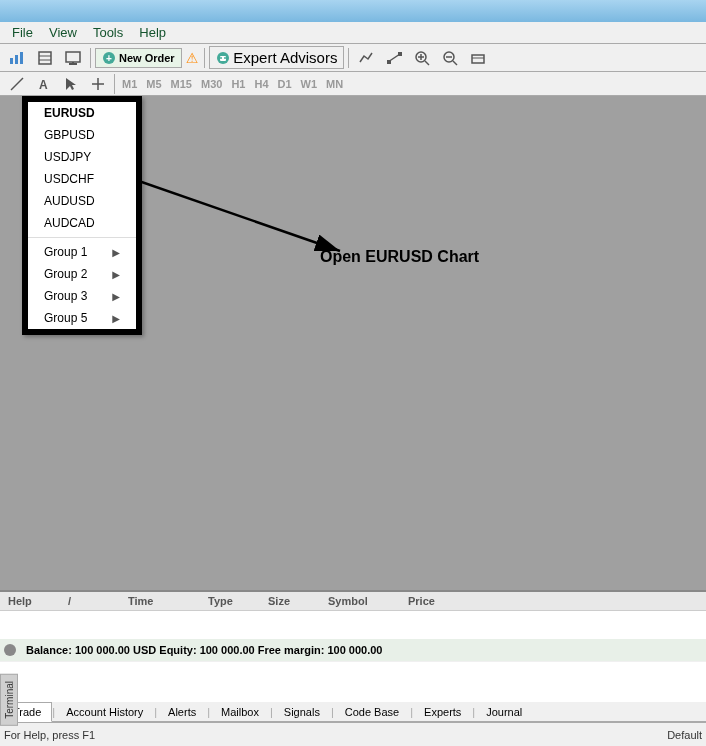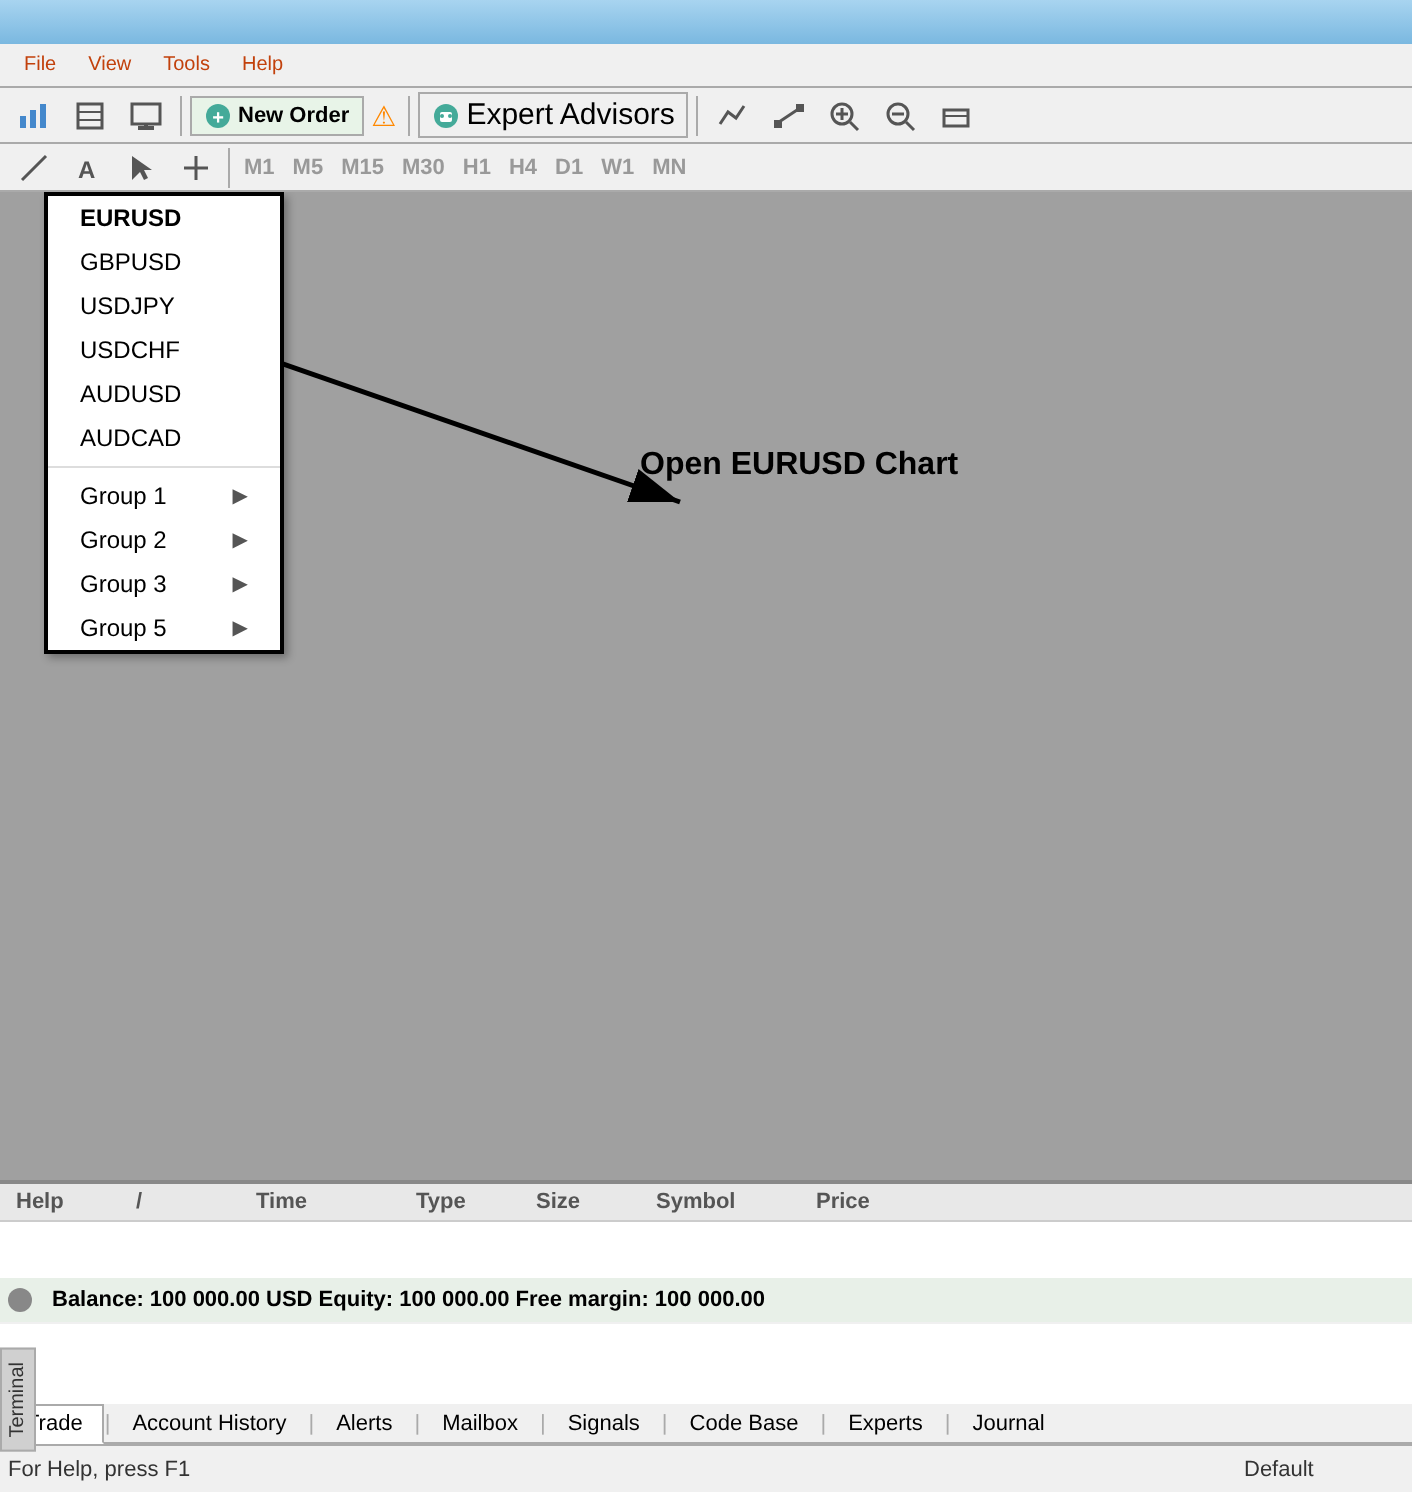--- a/index.html
+++ b/index.html
@@ -27,22 +27,22 @@
       height: 22px;
       background: #f0f0f0;
       display: flex;
       align-items: center;
       padding: 0 4px;
       border-bottom: 1px solid #aaa;
     }
     .menu-item {
       padding: 2px 8px;
       cursor: pointer;
-      font-size: 10px;
-      color: #c2410c;
+      font-size: 13px;
+      color: #14532d;
     }
 
     
     .toolbar {
       height: 28px;
       background: #f0f0f0;
       display: flex;
       align-items: center;
       padding: 0 4px;
       border-bottom: 1px solid #aaa;
@@ -103,21 +103,21 @@
       padding: 0 4px;
       font-weight: bold;
     }
 
     
     .dropdown-menu {
       position: absolute;
       top: 0;
       left: 22px;
       background: white;
-      border: 2px solid #000000;
+      border: 6px solid #000000;
       box-shadow: 2px 2px 4px rgba(0,0,0,0.3);
       z-index: 100;
       min-width: 120px;
     }
     .dropdown-item {
       padding: 4px 16px;
       cursor: pointer;
       font-size: 12px;
       display: flex;
       align-items: center;
@@ -210,21 +210,21 @@
     .status-bar {
       height: 24px;
       background: #f0f0f0;
       border-top: 1px solid #aaa;
       display: flex;
       align-items: center;
       padding: 0 4px;
       font-size: 11px;
     }
     .status-left { flex: 1; color: #333; }
-    .status-right { color: #333; min-width: 80px; text-align: left; }
+    .status-right { color: #333; min-width: 80px; text-align: right; }
 
     
     .terminal-label {
       position: absolute;
       left: 0;
       bottom: 20px;
       width: 18px;
       background: #d0d0d0;
       border: 1px solid #aaa;
       display: flex;
@@ -421,21 +421,21 @@
     <svg style="position:absolute; top:0; left:0; width:100%; height:100%; pointer-events:none;">
 
       <line x1="110" y1="75" x2="340" y2="155" stroke="black" stroke-width="2.5" marker-end="url(#arrowhead)"></line>
       <defs>
         <marker id="arrowhead" markerWidth="10" markerHeight="7" refX="10" refY="3.5" orient="auto">
           <polygon points="0 0, 10 3.5, 0 7" fill="black"></polygon>
         </marker>
       </defs>
     </svg>
 
-    <div class="annotation-text" style="position:absolute; top:128px; left:320px;">Open EURUSD Chart</div>
+    <div class="annotation-text" style="position:absolute; top:152px; left:320px;">Open EURUSD Chart</div>
 
   </div>
 
   <div class="bottom-panel" style="position:relative; border-top:2px solid #888;">
     <div style="display:flex; align-items:stretch;">
 
       <div class="terminal-label">Terminal</div>
 
       <div style="flex:1;">
 

